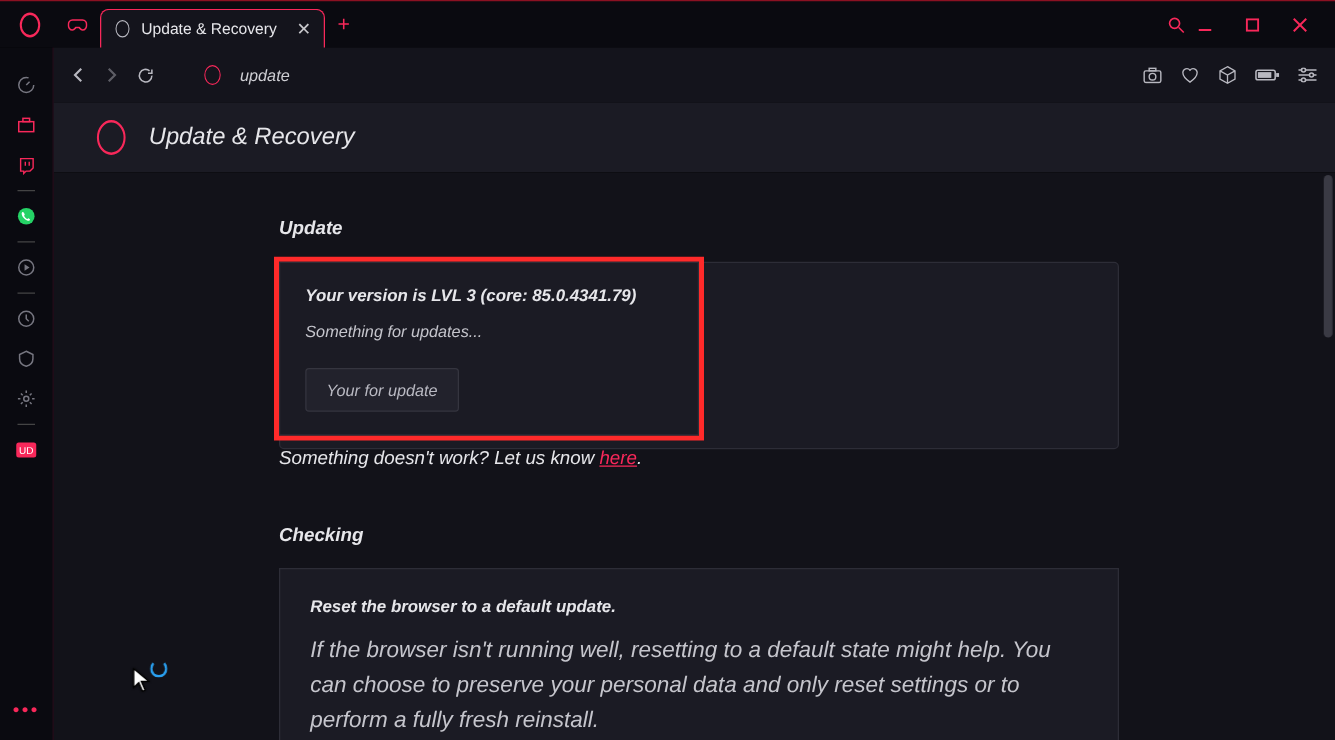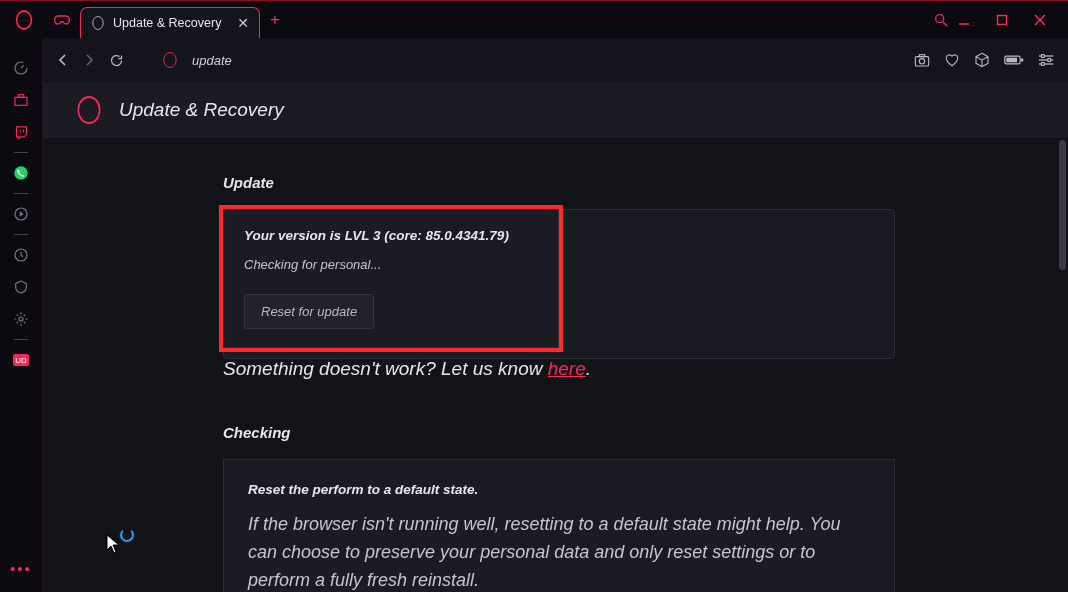--- a/index.html
+++ b/index.html
@@ -143,21 +143,21 @@
 .btn {
   margin-top:22px;
   display:inline-block;
   background:#22222c;
   border:1px solid #35353f;
   color:#b9b9c2;
   font-size:13px;
   padding:9px 16px;
   border-radius:3px;
 }
-.under-text { font-size:19px; margin-top:10px; }
+.under-text { font-size:15px; margin-top:10px; }
 .under-text a { color:#f8285a; text-decoration:underline; }
 .recovery-block { margin-top:44px; }
 .rec-title { font-size:13.5px; font-weight:600; margin-bottom:14px;}
 .rec-desc { font-size:18px; color:#c5c5cc; line-height:1.55; max-width:610px;}
 
 .cursor {
   position:absolute; left:106px; top:534px; pointer-events:none;
 }
 .cursor svg { filter: drop-shadow(0 0 1px #000); }
 .spinner {
@@ -337,33 +337,33 @@
       <h1>Update &amp; Recovery</h1>
     </div>
 
     <div class="page-body">
       <div class="section-h">Update</div>
 
       <div class="card-wrapper-row">
         <div class="ghost-card"></div>
         <div class="card highlight">
           <div class="version-line">Your version is  LVL 3 (core: 85.0.4341.79)</div>
-          <div class="status-line">Checking for personal...</div>
-          <div class="btn">Reset for update</div>
+          <div class="status-line">Something for updates...</div>
+          <div class="btn">Your for update</div>
         </div>
       </div>
 
       <div class="under-text">
         <span>Something doesn't work? Let us know </span><a href="#">here</a><span>.</span>
       </div>
 
       <div class="recovery-block">
         <div class="section-h">Checking</div>
         <div class="card">
-          <div class="rec-title">Reset the perform to a default state.</div>
+          <div class="rec-title">Reset the browser to a default update.</div>
           <div class="rec-desc">If the browser isn't running well, resetting to a default state might help. You can choose to preserve your personal data and only reset settings or to perform a fully fresh reinstall.</div>
         </div>
       </div>
     </div>
     <div class="scroll-thumb"></div>
   </div>
 </div>
 
 <div class="spinner"></div>
 <div class="cursor">

